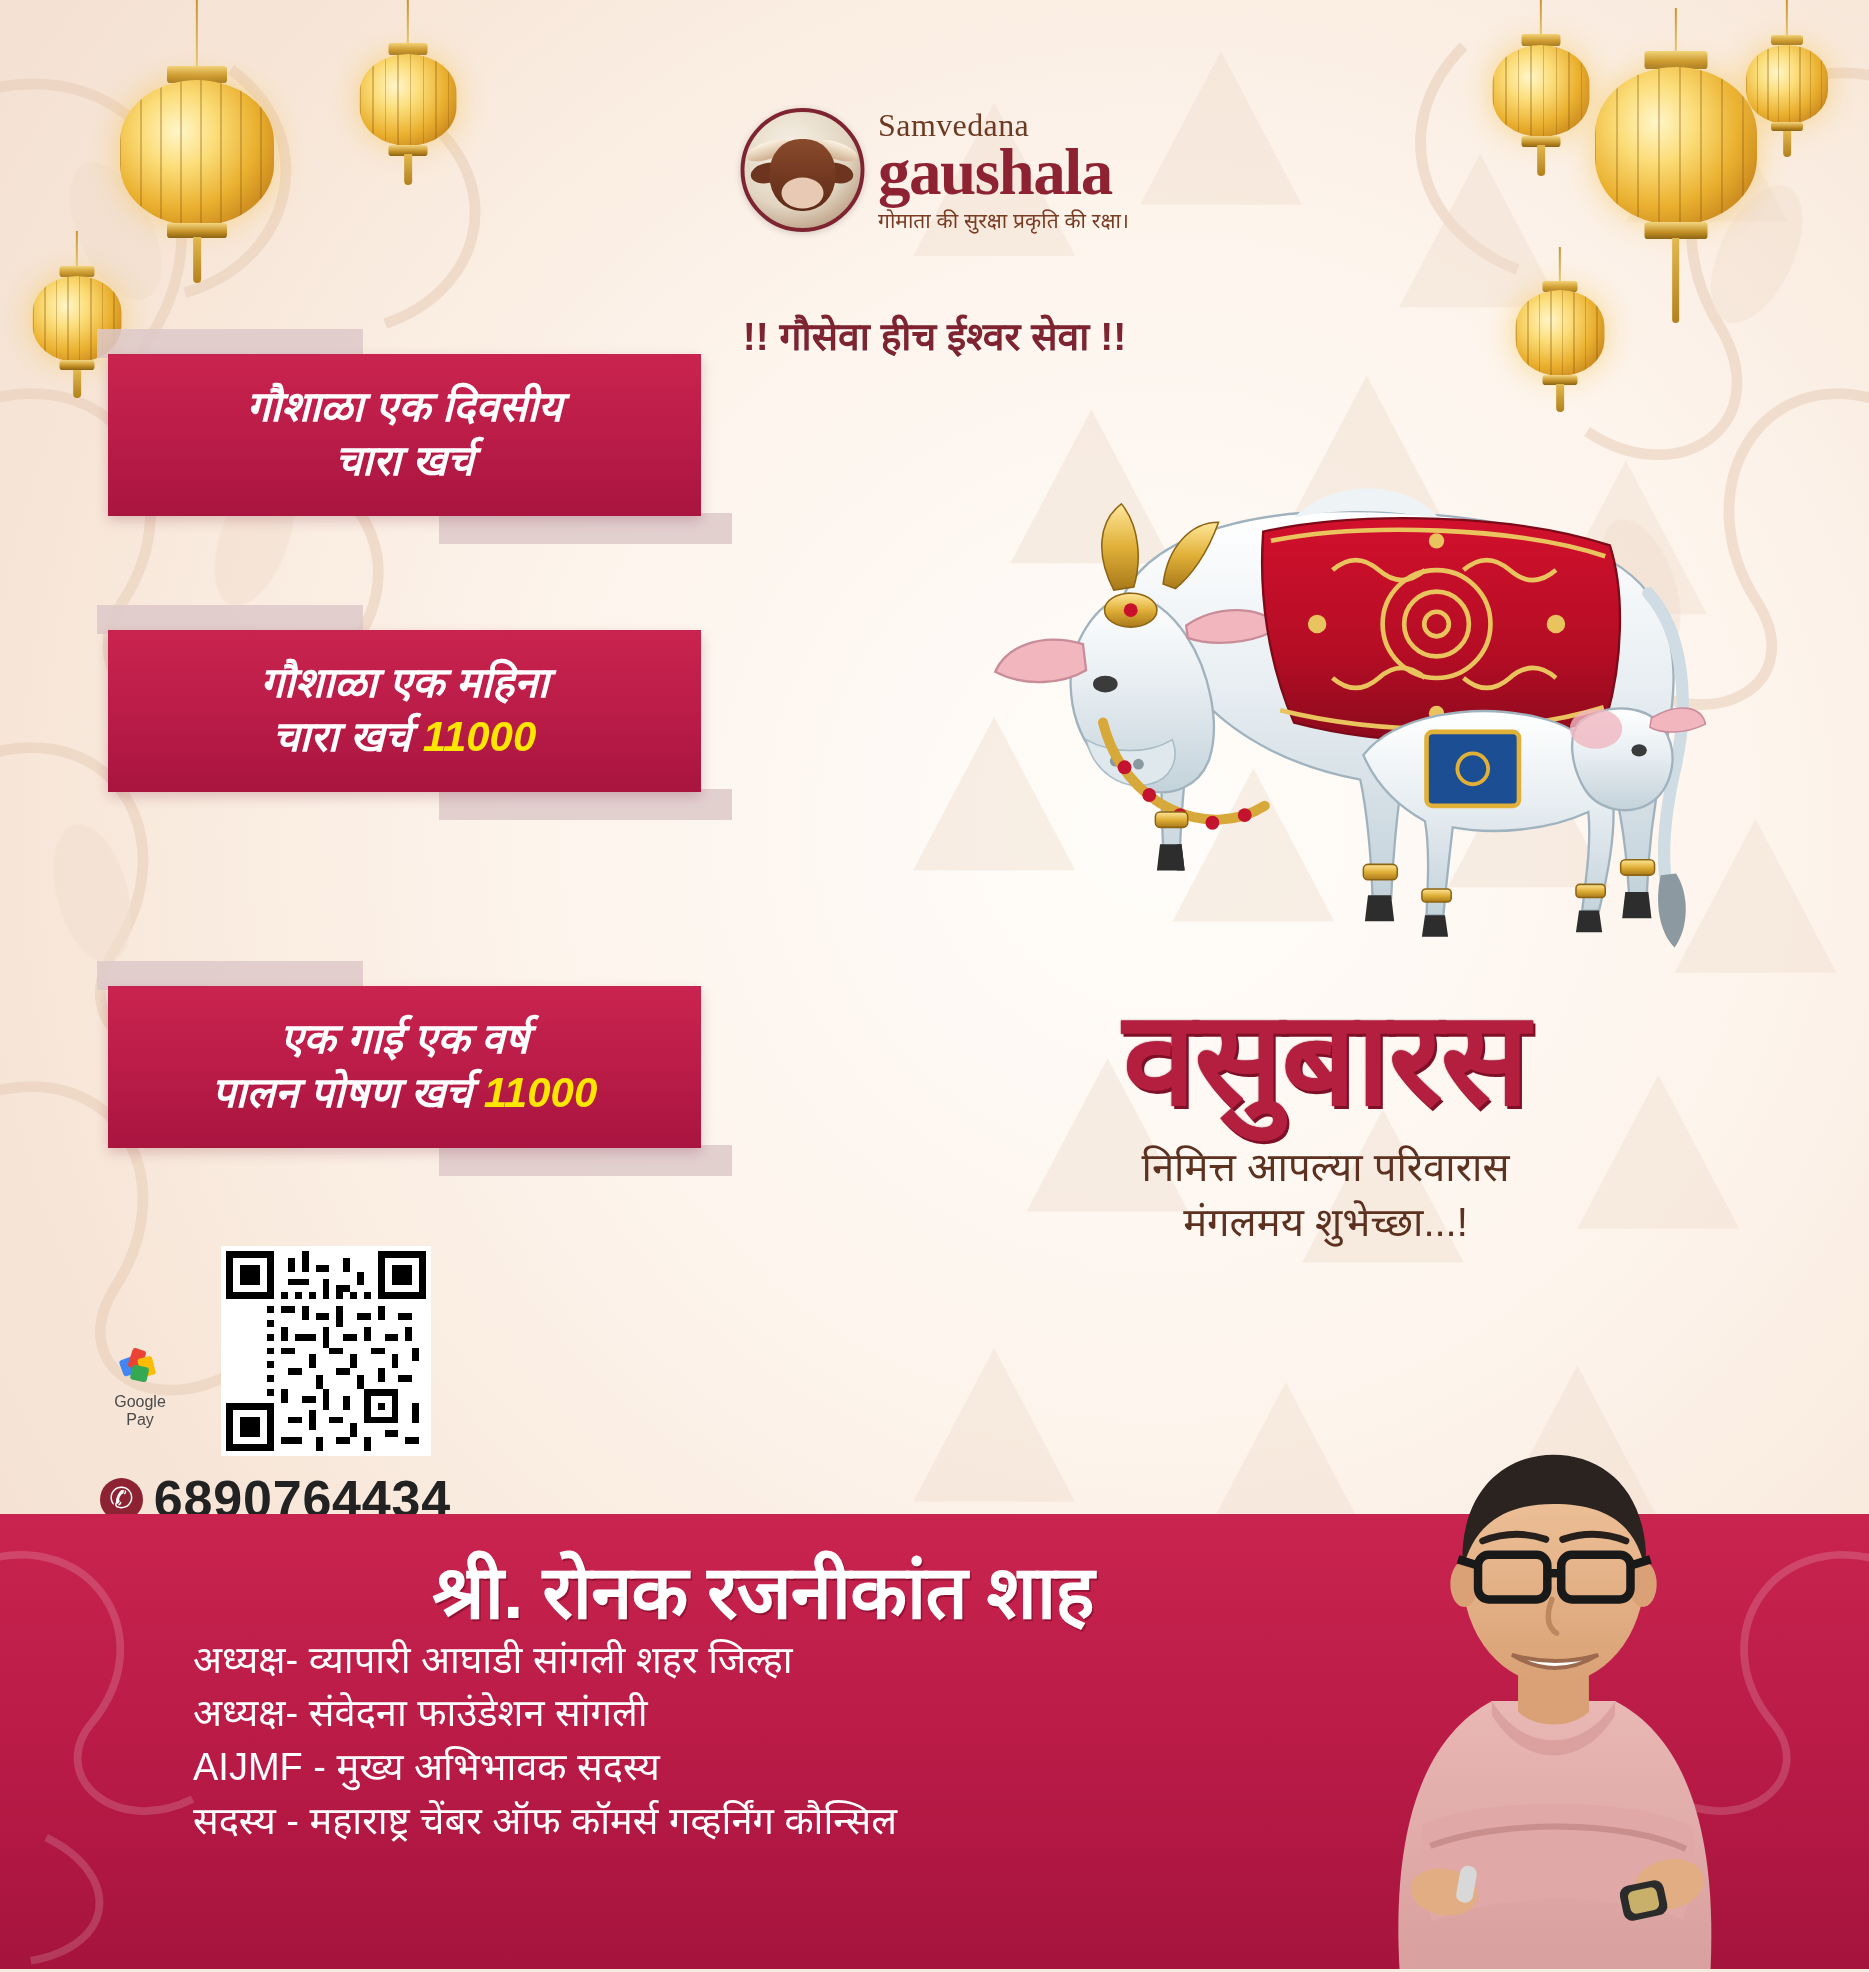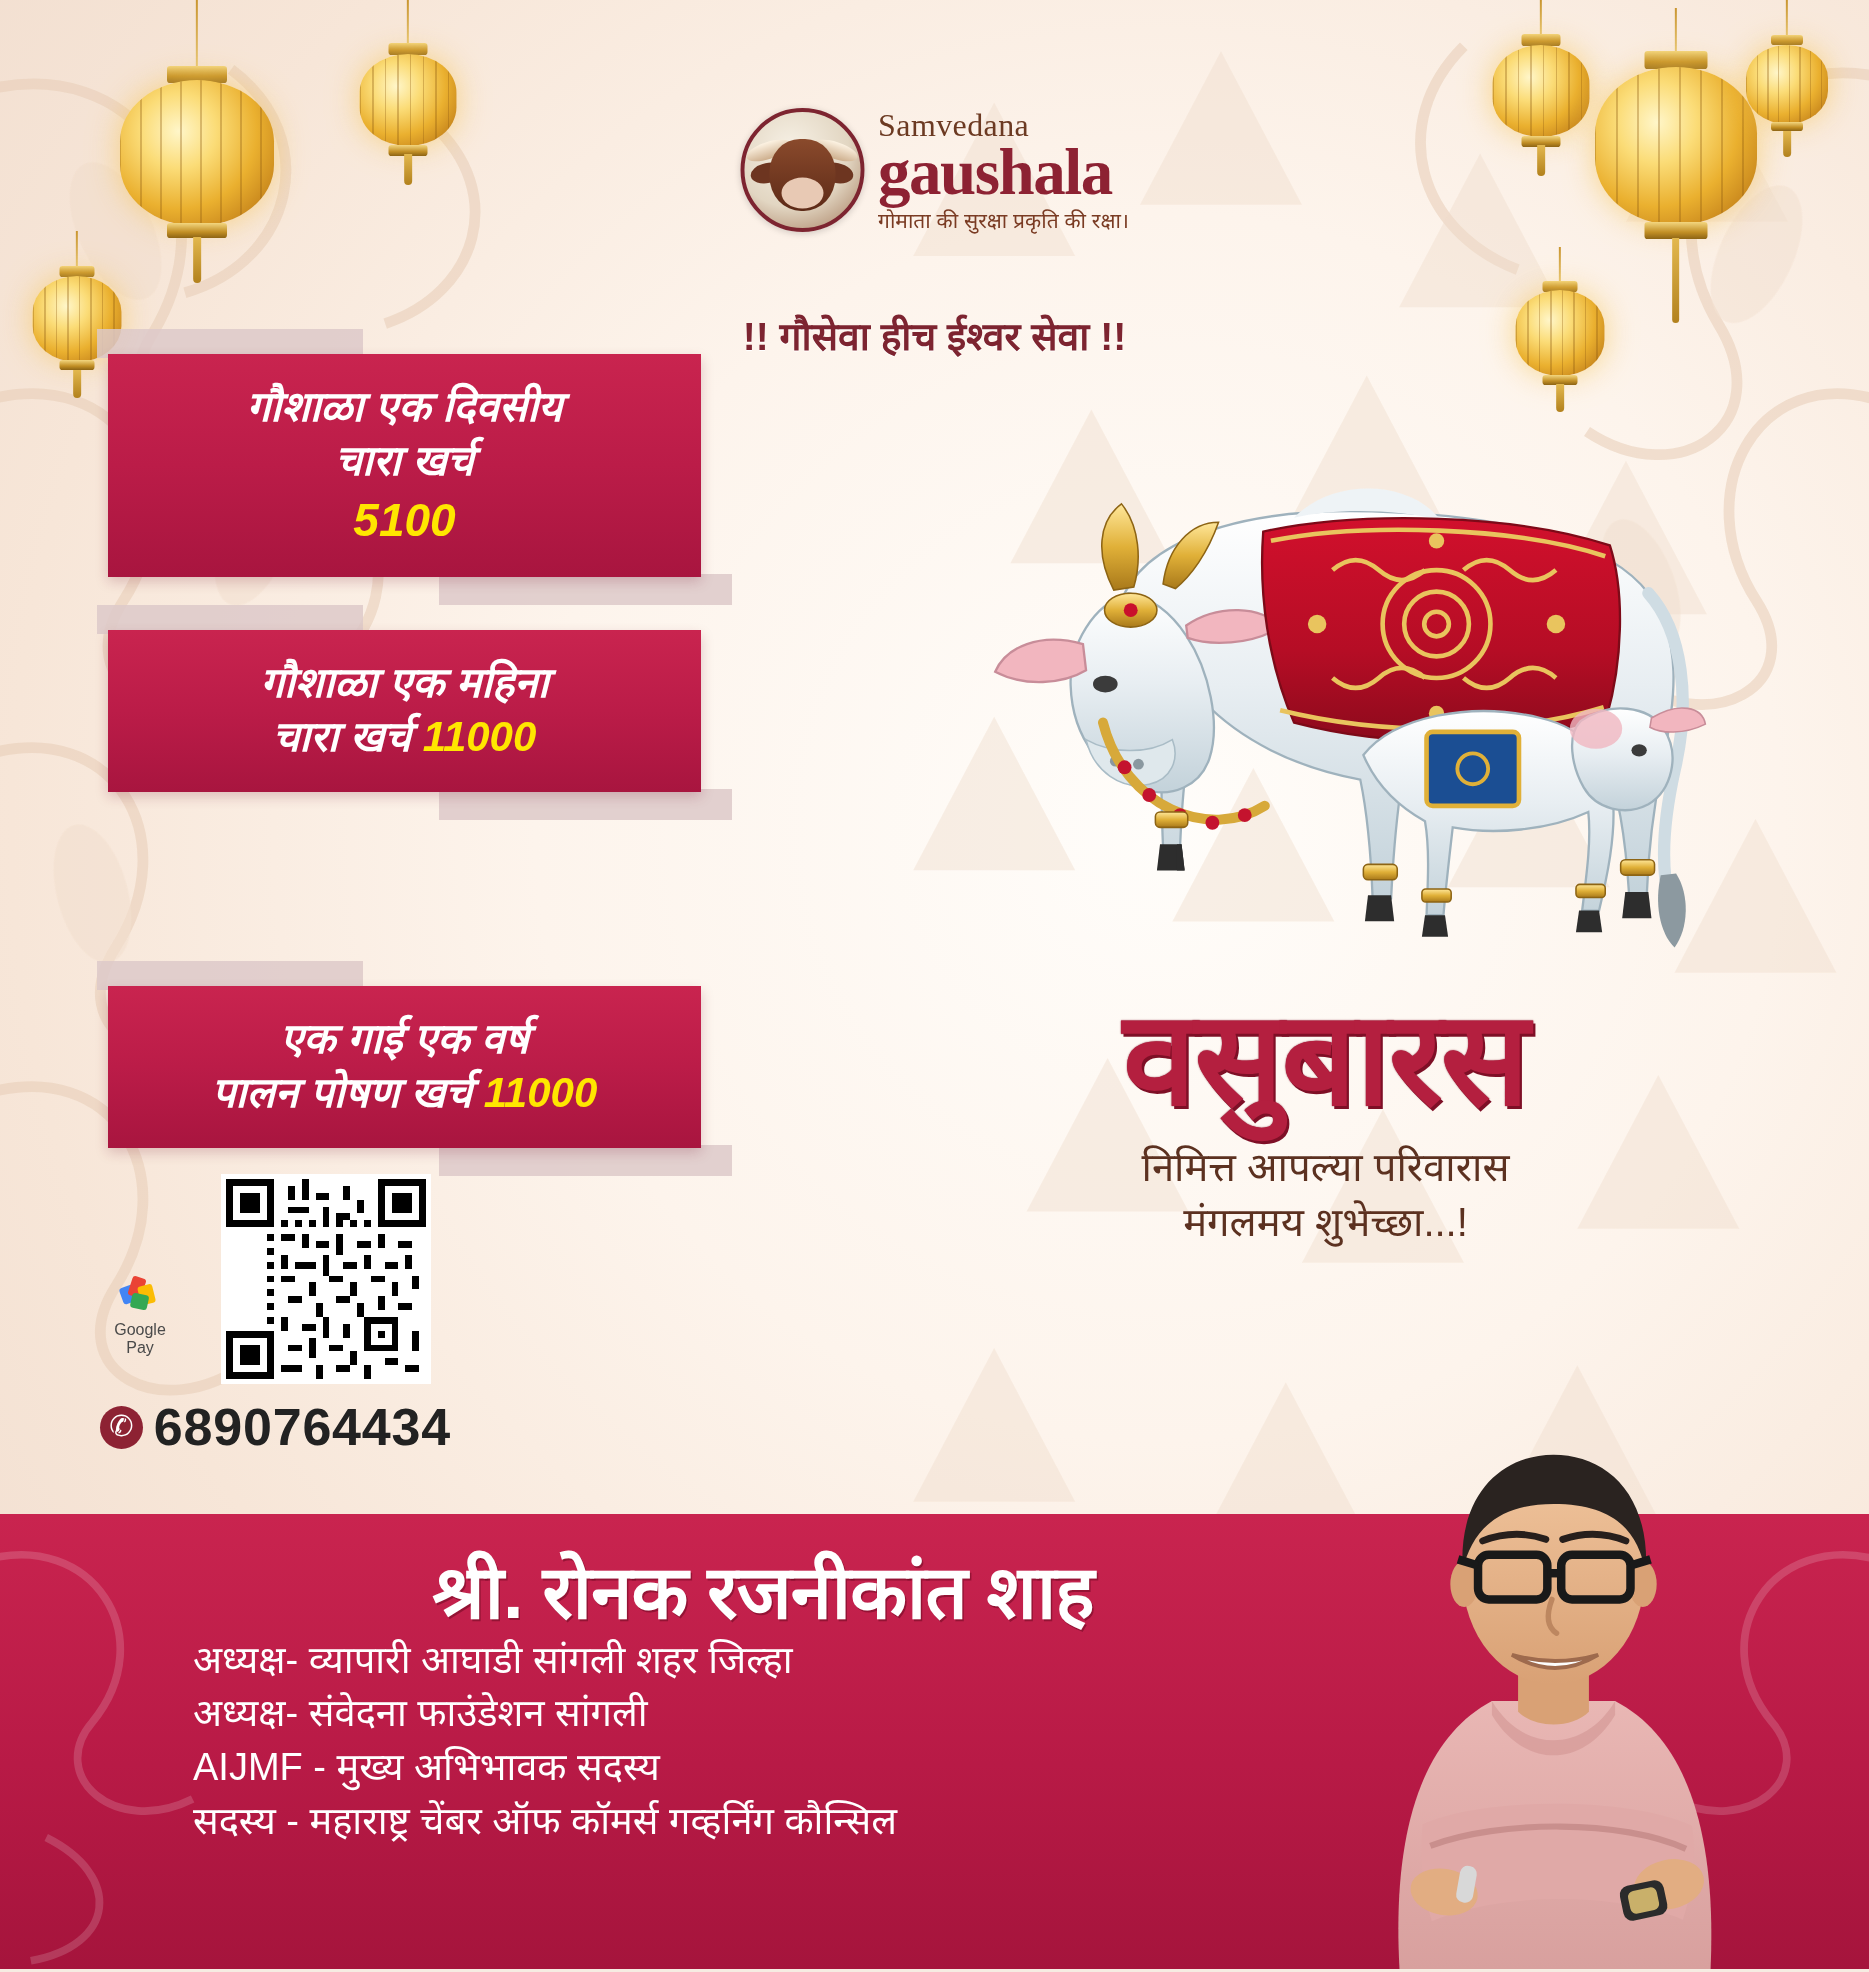--- a/index.html
+++ b/index.html
@@ -251,21 +251,21 @@
     color: #5c3120;
     margin-top: 17px;
     line-height: 1.25;
   }
   .headline .sub2 { margin-top: 4.6px; }
 
   
   .qr-block {
     position: absolute;
     left: 177px;
-    top: 1174px;
+    top: 1246px;
     width: 254px;
     height: 223px;
   }
   .qr-code {
     position: absolute;
     right: 0; top: 0;
     width: 210px; height: 210px;
     background: #fff;
     padding: 4.6px;
     box-sizing: border-box;
@@ -493,21 +493,20 @@
   </div>
 
   <div class="tagline">!! गौसेवा हीच ईश्वर सेवा !!</div>
 
   <div class="ribbon" style="top:354px;">
     <div class="shadow-top"></div>
     <div class="shadow-bot"></div>
     <div class="panel">
       <div class="line">गौशाळा एक दिवसीय</div>
       <div class="line">चारा खर्च</div>
-      <div class="line amount block">5100</div>
     </div>
   </div>
 
   <div class="ribbon" style="top:630px;">
     <div class="shadow-top"></div>
     <div class="shadow-bot"></div>
     <div class="panel">
       <div class="line">गौशाळा एक महिना</div>
       <div class="line">
         <span>चारा खर्च</span>

